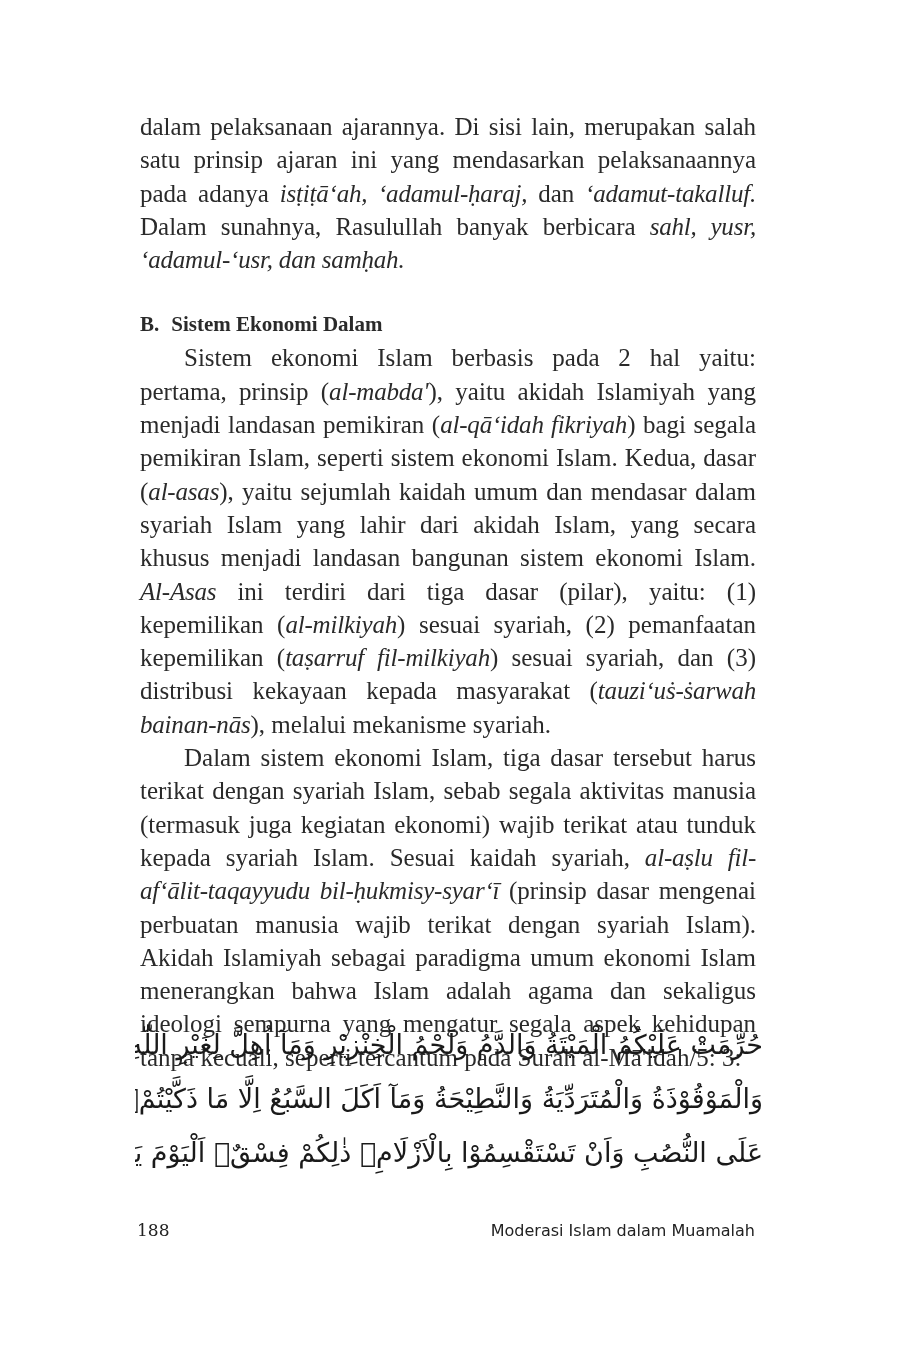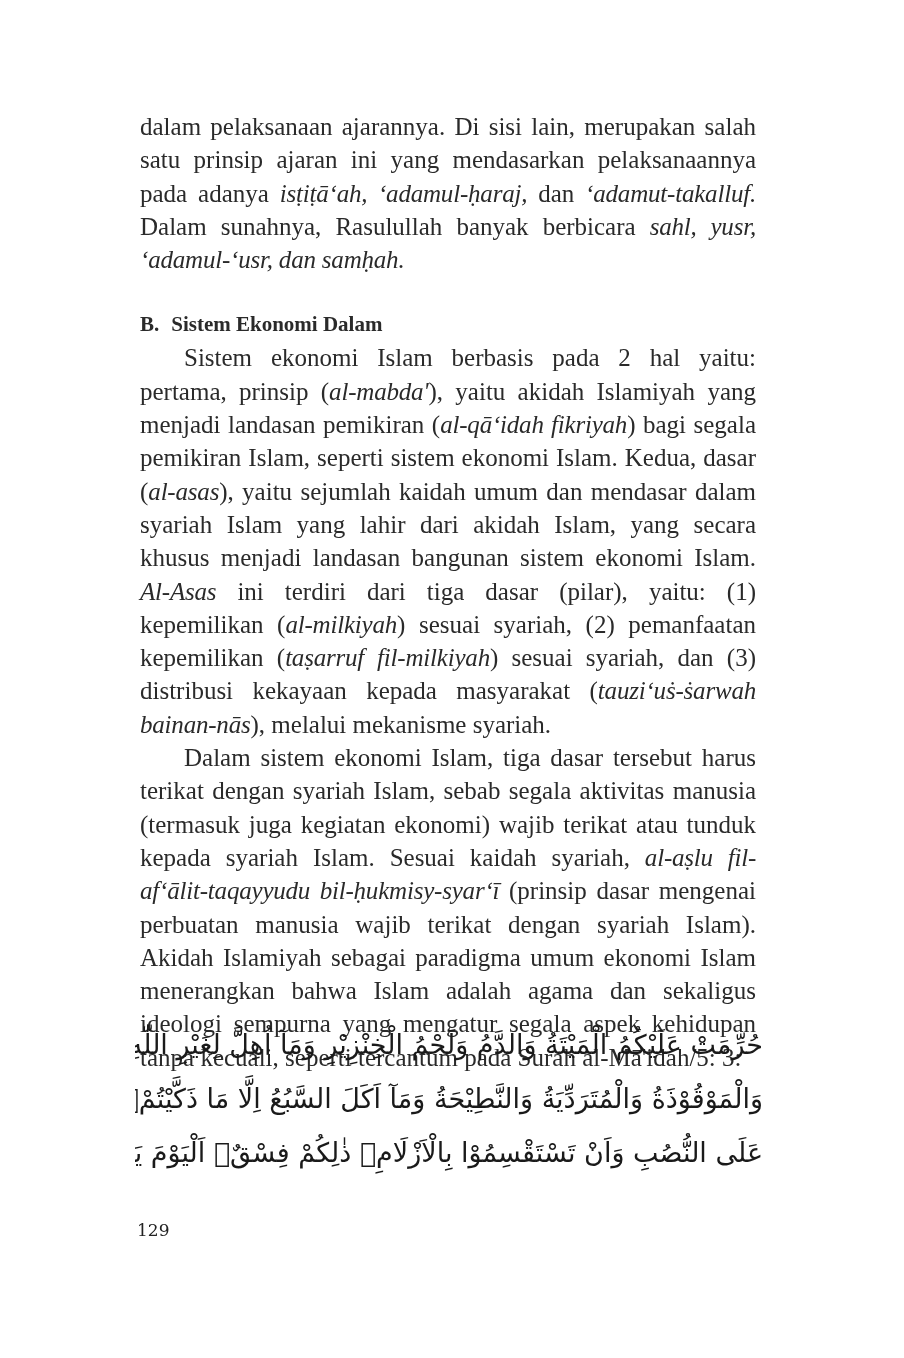--- a/index.html
+++ b/index.html
@@ -95,14 +95,15 @@
 
 </div>
 
 <div class="arabic">
   <span class="line">حُرِّمَتْ عَلَيْكُمُ الْمَيْتَةُ وَالدَّمُ وَلَحْمُ الْخِنْزِيْرِ وَمَآ اُهِلَّ لِغَيْرِ اللّٰهِ بِهٖ وَالْمُنْخَنِقَةُ</span>
   <span class="line">وَالْمَوْقُوْذَةُ وَالْمُتَرَدِّيَةُ وَالنَّطِيْحَةُ وَمَآ اَكَلَ السَّبُعُ اِلَّا مَا ذَكَّيْتُمْۗ وَمَا ذُبِحَ</span>
   <span class="line">عَلَى النُّصُبِ وَاَنْ تَسْتَقْسِمُوْا بِالْاَزْلَامِۗ ذٰلِكُمْ فِسْقٌۗ اَلْيَوْمَ يَىِٕسَ الَّذِيْنَ كَفَرُوْا</span>
 </div>
 
 <div class="footer">
-  <span class="pageno">129</span>
+  <span class="pageno">188</span>
+  <span class="runtitle">Moderasi Islam dalam Muamalah</span>
 </div>
 
 </body></html>

